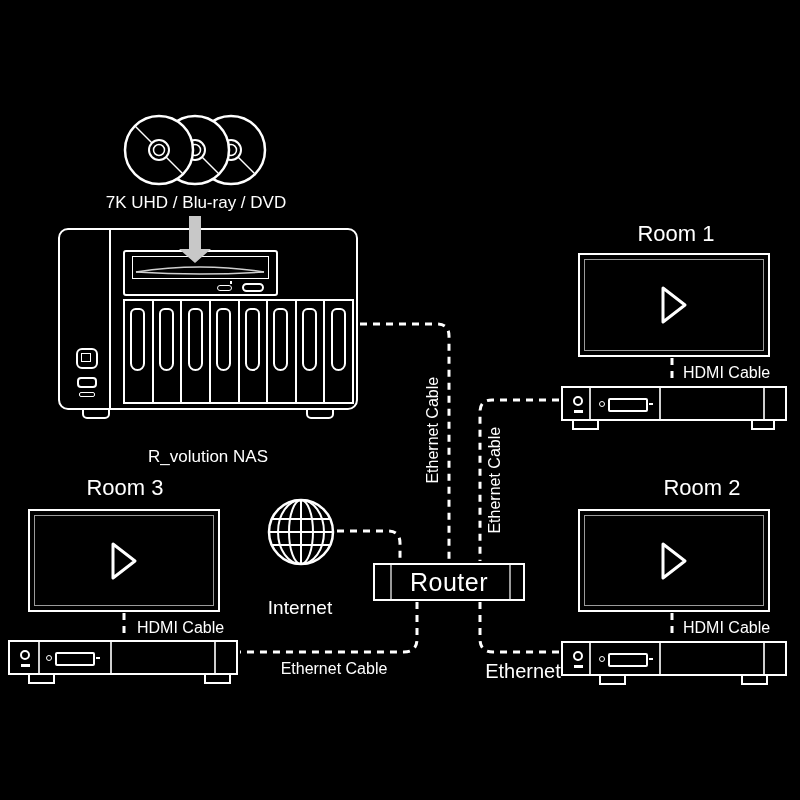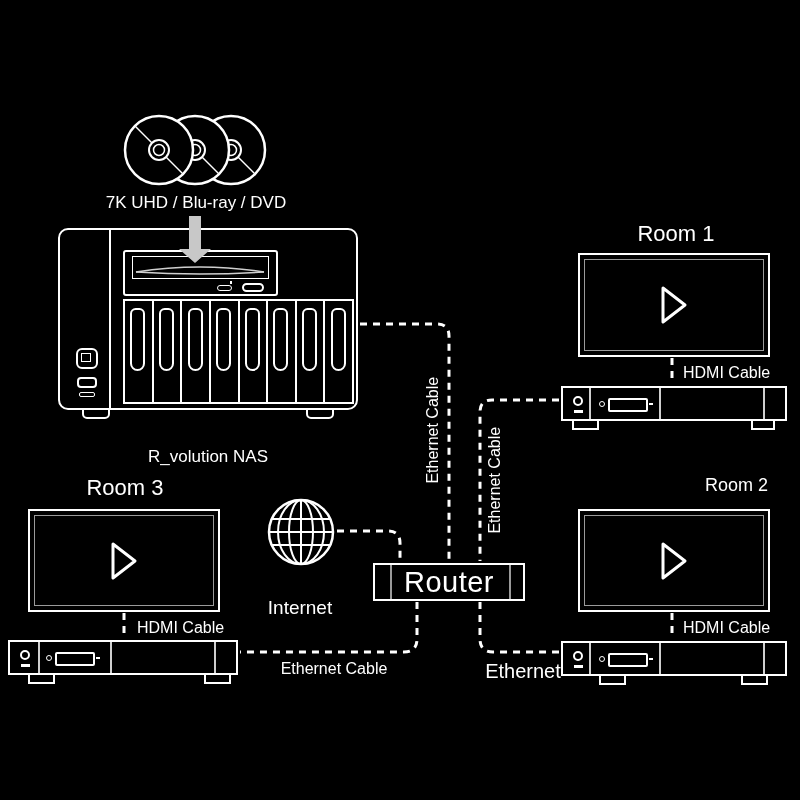--- a/index.html
+++ b/index.html
@@ -57,21 +57,21 @@
   .pportc{position:absolute;left:36px;top:13px;width:6px;height:6px;border:1.5px solid #fff;
           border-radius:50%;box-sizing:border-box;}
   .pport{position:absolute;left:45px;top:10px;width:40px;height:14px;border:2px solid #fff;
          border-radius:2px;box-sizing:border-box;}
   .ppin{position:absolute;left:86px;top:15px;width:4px;height:2px;background:#fff;}
 
   
   .router{position:absolute;left:373px;top:563px;width:152px;height:38px;border:2.5px solid #fff;
           background:#000;box-sizing:border-box;z-index:3;display:flex;align-items:center;justify-content:center;}
   .router-line{position:absolute;top:0;width:1.5px;height:100%;background:#9a9a9a;}
-  .router-label{font-size:29px;color:#fff;letter-spacing:0.5px;}
+  .router-label{font-size:25px;color:#fff;letter-spacing:0.5px;}
 
   svg{display:block;}
 </style>
 </head>
 <body>
 
 <div id="canvas">
 
   <svg class="abs" width="800" height="800" style="left:0;top:0;z-index:1;" viewBox="0 0 800 800" fill="none" stroke="#fff" stroke-width="3" stroke-dasharray="7 6">
     <path d="M 360 324 H 437 Q 449 324 449 336 V 561"></path>
@@ -186,21 +186,21 @@
       <div class="pdiv" style="left:96px;"></div>
       <div class="pdiv" style="left:200px;"></div>
       <div class="ppower"></div>
       <div class="ppline"></div>
       <div class="pportc"></div>
       <div class="pport"></div>
       <div class="ppin"></div>
     </div>
   </div>
 
-  <div class="label" style="left:572px;top:475px;width:196px;font-size:18px;text-align:right;">Room 2</div>
+  <div class="label" style="left:604px;top:475px;width:196px;font-size:22px;">Room 2</div>
   <div class="tv" style="left:578px;top:509px;width:192px;height:103px;">
     <div class="tv-inner">
       <svg width="28" height="40" viewBox="0 0 28 40">
         <path d="M3 3 L25 20 L3 37 Z" fill="none" stroke="#fff" stroke-width="3" stroke-linejoin="round"></path>
       </svg>
     </div>
   </div>
   <div class="label" style="left:683px;top:619px;font-size:16px;text-align:left;">HDMI Cable</div>
   <div class="player" style="left:561px;top:641px;width:226px;height:35px;">
     <div class="pfoot" style="left:38px;width:27px;"></div>

